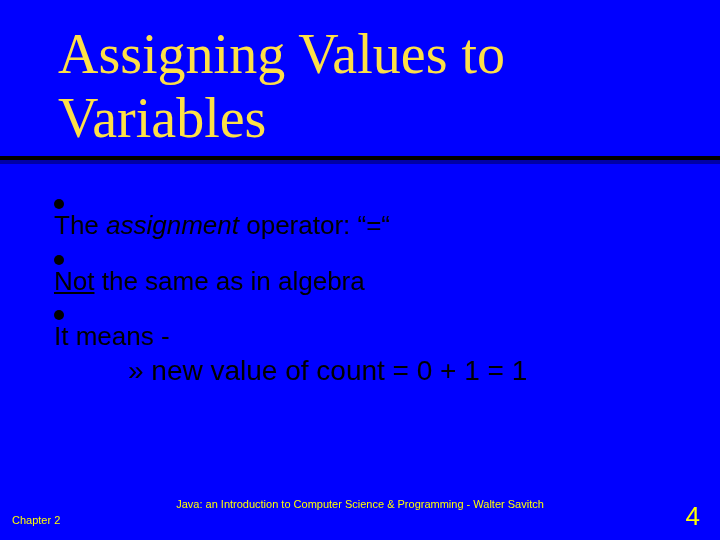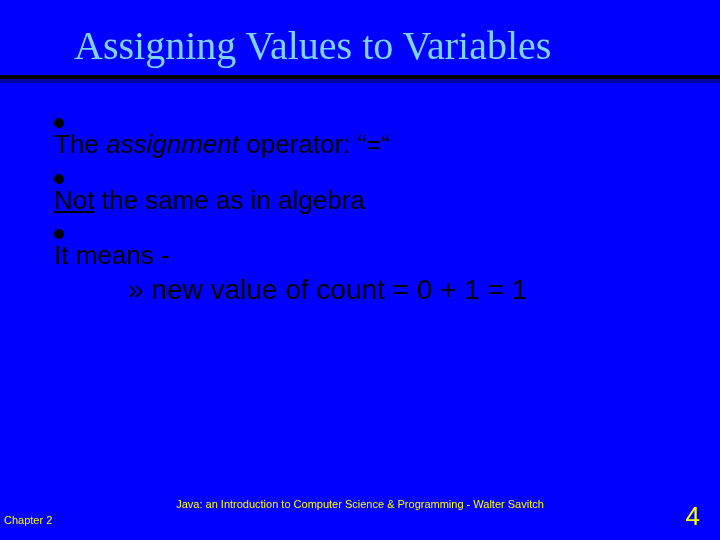--- a/index.html
+++ b/index.html
@@ -10,25 +10,24 @@
     color: #000;
     position: relative;
   }
   .slide {
     width: 720px;
     height: 540px;
     position: relative;
   }
   .title {
     font-family: "Times New Roman", Times, serif;
-    font-size: 40px;
-    color: #7dd3fc;
+    font-size: 56px;
+    color: #fde047;
     padding: 22px 0 0 58px;
     font-weight: 400;
-    margin-left: 16px;
   }
   .title-underline {
     margin-top: 6px;
     height: 4px;
     background: #000;
     width: 100%;
     position: relative;
   }
   .title-underline-shadow {
     height: 4px;
@@ -74,21 +73,21 @@
   .footer {
     position: absolute;
     bottom: 14px;
     left: 0;
     width: 100%;
     color: #ffff00;
     font-size: 11px;
   }
   .footer-left {
     position: absolute;
-    left: 4px;
+    left: 12px;
     bottom: 0;
   }
   .footer-center {
     position: absolute;
     left: 50%;
     transform: translateX(-50%);
     bottom: 16px;
     white-space: nowrap;
   }
   .footer-right {

